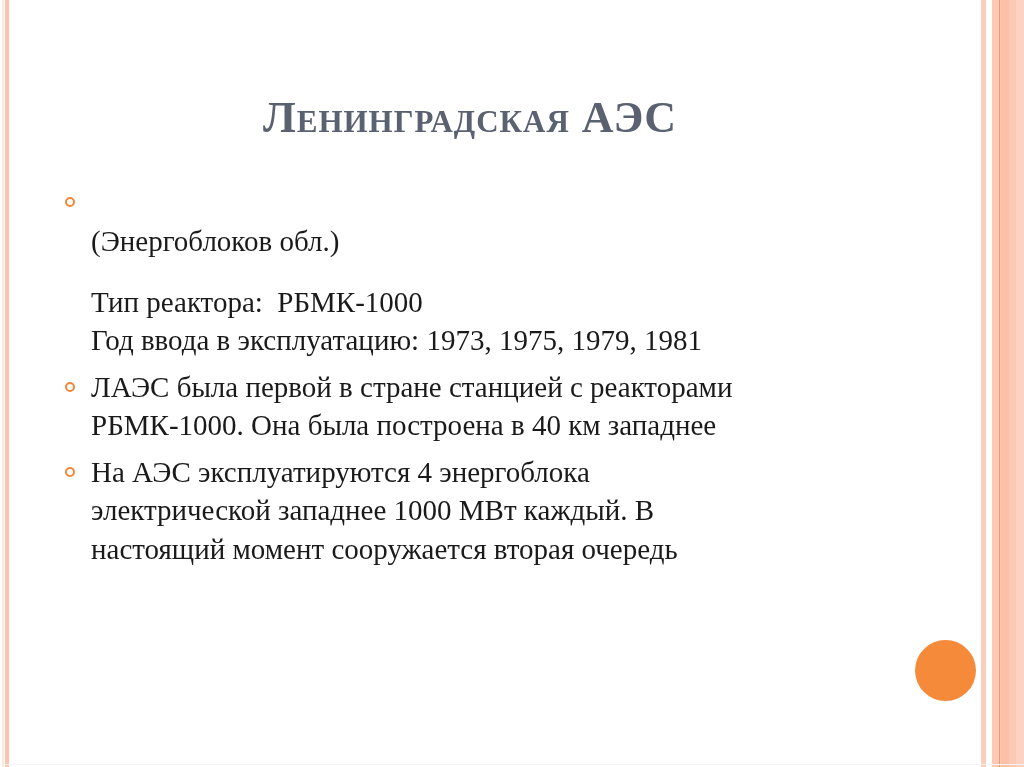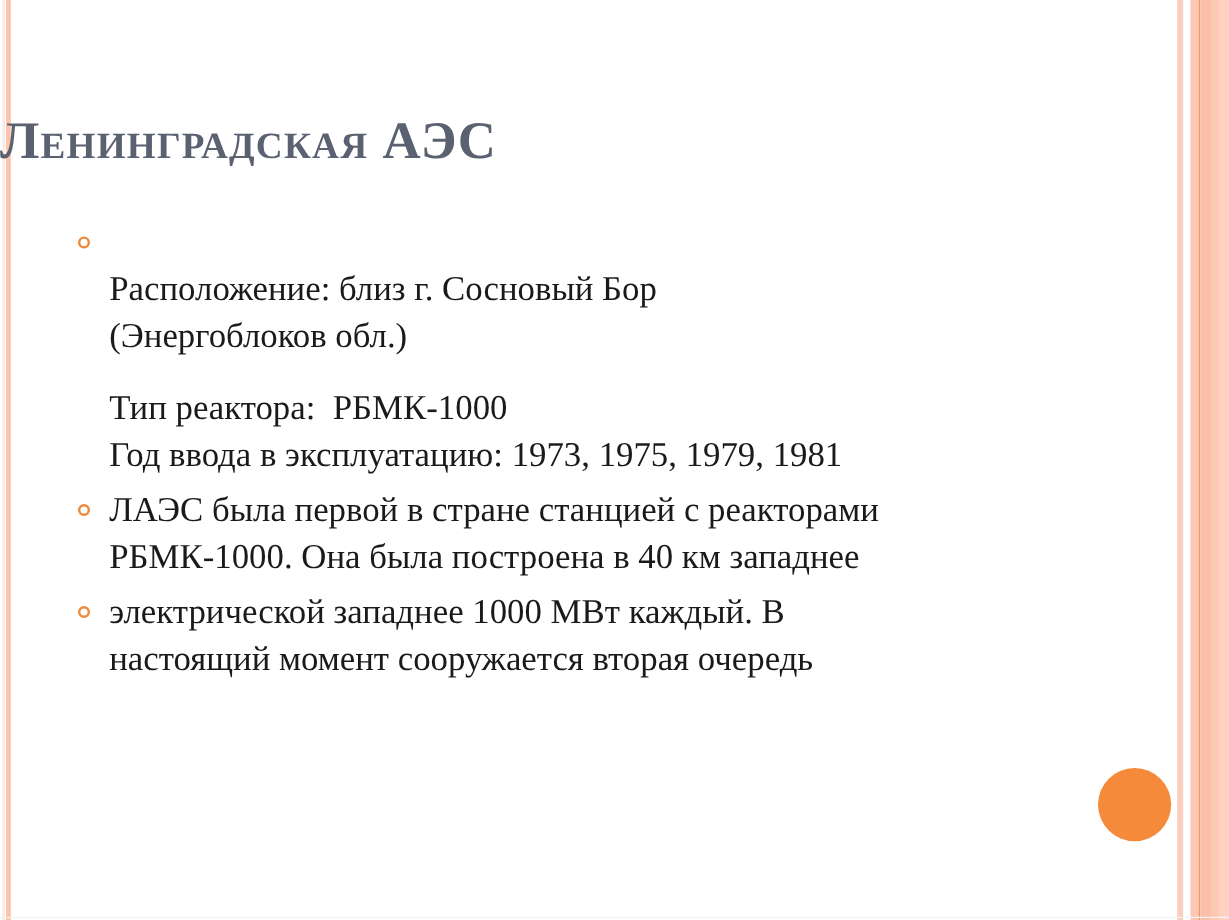--- a/index.html
+++ b/index.html
@@ -1,18 +1,18 @@
 <!DOCTYPE html>
 <html><head>
 <meta charset="utf-8">
 <style>
   html, body { margin:0; padding:0; }
   body { width:1024px; height:767px; background:#ffffff; position:relative; overflow:hidden; font-family:"DejaVu Serif","Liberation Serif",serif; }
   .stripe { position:absolute; top:0; height:767px; }
-  .title { position:absolute; left:0; width:940px; top:92px; text-align:left; color:#5a6170; font-family:"Liberation Serif","DejaVu Serif",serif; font-weight:bold; font-size:44px; letter-spacing:1px; font-variant:small-caps; }
+  .title { position:absolute; left:0; width:940px; top:92px; text-align:center; color:#5a6170; font-family:"Liberation Serif","DejaVu Serif",serif; font-weight:bold; font-size:44px; letter-spacing:1px; font-variant:small-caps; }
   .content { position:absolute; left:64px; top:188px; width:850px; color:#1a1a1a; font-family:"Liberation Serif","DejaVu Serif",serif; font-size:29px; line-height:38.5px; }
   .bullet { position:relative; padding-left:27px; margin-bottom:8px; }
   .bullet .dot { position:absolute; left:1px; width:10px; height:10px; border:2.6px solid #f0883a; border-radius:50%; box-sizing:border-box; }
   .line { display:block; white-space:nowrap; }
   .b1 .dot { top:9px; }
   .b1 .lines { padding-top:34px; }
   .b2 .dot, .b3 .dot { top:14px; }
   .b2 .line, .b3 .line { font-stretch:condensed; transform-origin:left; }
   .circle { position:absolute; left:915px; top:640px; width:61px; height:61px; border-radius:50%; background:#f58a3a; }
   .bottom-line { position:absolute; left:0; top:764px; width:1024px; height:1px; background:#f3f3f3; }
@@ -28,32 +28,32 @@
 <div class="stripe" style="left:1001px;width:8px;background:#fcbfa8;"></div>
 <div class="stripe" style="left:999px;width:1px;background:#ec9a72;"></div>
 <div class="stripe" style="left:1016px;width:8px;background:#fdd2c2;"></div>
 
 <div class="title">Ленинградская АЭС</div>
 
 <div class="content">
   <div class="bullet b1">
     <span class="dot"></span>
     <div class="lines">
-      <span class="line">Расположение: близ г. Сосновый Бор</span>
       <span class="line">(Энергоблоков обл.)</span>
       <span class="line" style="white-space:pre;margin-top:22px;">Тип реактора:  РБМК-1000</span>
       <span class="line">Год ввода в эксплуатацию: 1973, 1975, 1979, 1981</span>
     </div>
   </div>
   <div class="bullet b2">
     <span class="dot"></span>
     <span class="line">ЛАЭС была первой в стране станцией с реакторами</span>
     <span class="line">РБМК-1000. Она была построена в 40 км западнее</span>
   </div>
   <div class="bullet b3">
     <span class="dot"></span>
+    <span class="line">На АЭС эксплуатируются 4 энергоблока</span>
     <span class="line">электрической западнее 1000 МВт каждый. В</span>
     <span class="line">настоящий момент сооружается вторая очередь</span>
   </div>
 </div>
 
 <div class="circle"></div>
 <div class="bottom-line"></div>
 
 </body></html>

